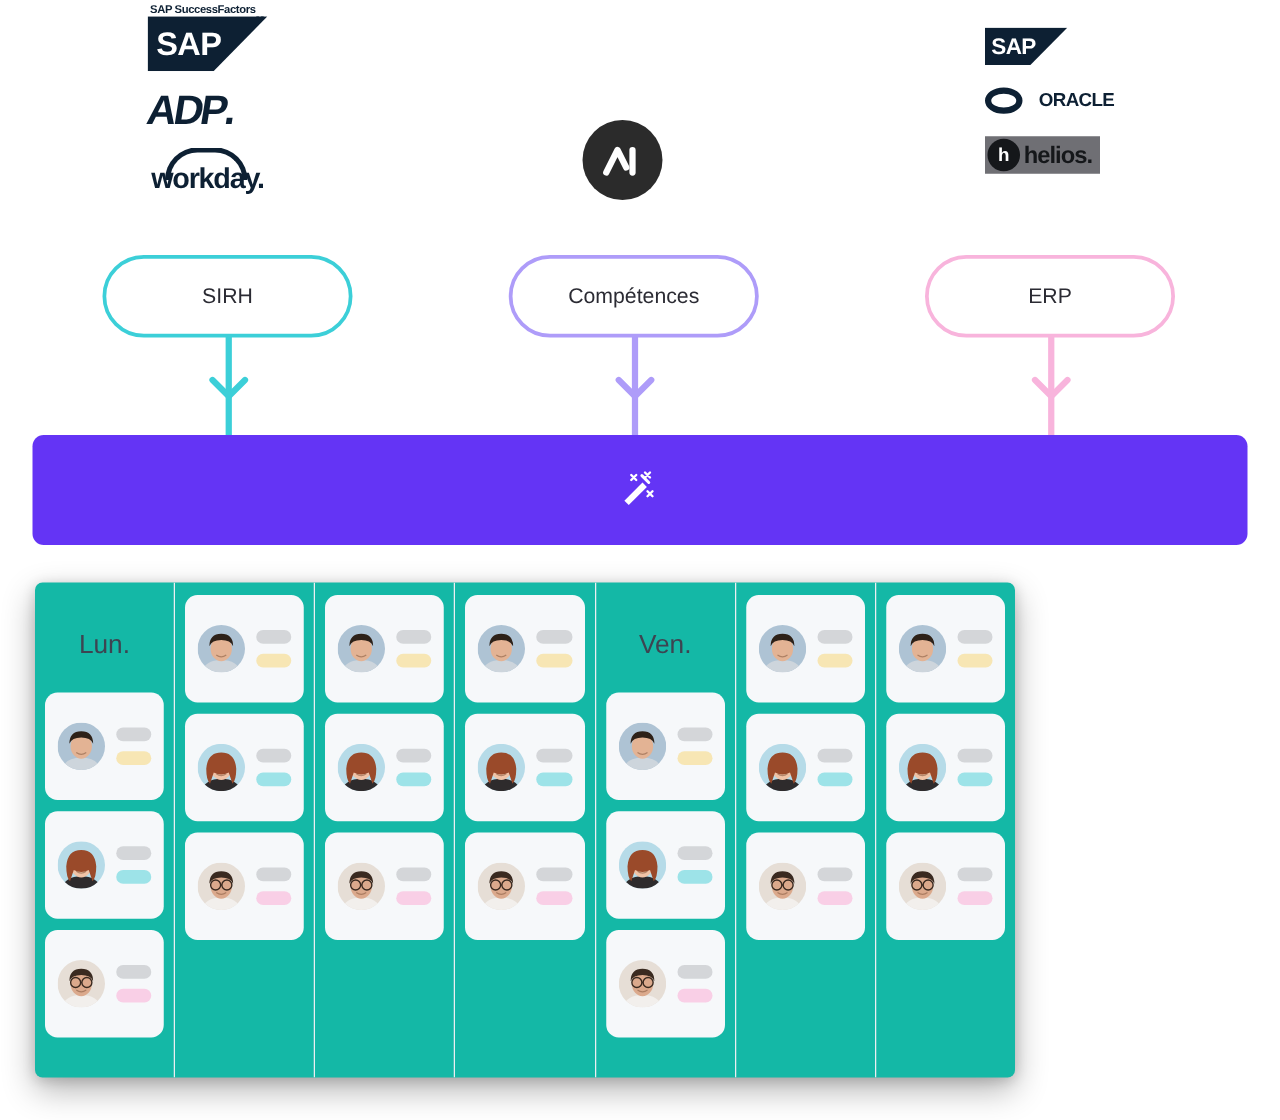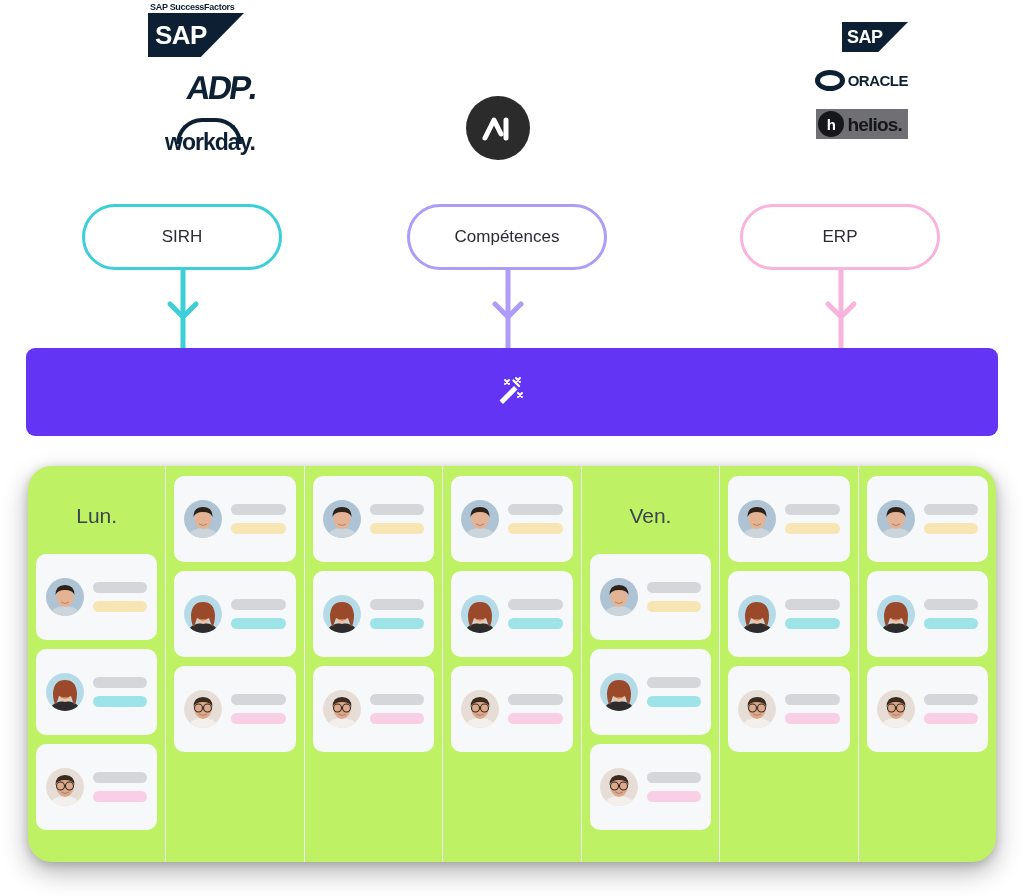--- a/index.html
+++ b/index.html
@@ -13,21 +13,21 @@
     position: relative;
   }
 
   .stage { position: relative; width: 1024px; height: 896px; }
 
   
   .logo-cluster {
     position: absolute;
     display: flex;
     flex-direction: column;
-    align-items: flex-end;
+    align-items: flex-start;
   }
   #cluster-left  { left: 118px; top: 2px;  width: 140px; gap: 14px; }
   #cluster-right { left: 788px; top: 22px; width: 120px; gap: 18px; }
 
   .logo { color: #0d2033; display: block; }
 
   
   .logo-sap-sf { width: 110px; }
   .logo-sap-sf .sf-word {
     font-size: 9px; font-weight: 700; letter-spacing: -0.3px;
@@ -66,21 +66,21 @@
   .logo-workday .wd-word {
     font-size: 23px; font-weight: 700; letter-spacing: -1px;
     color: #0d2033; line-height: 1;
   }
 
   
   .sap-mark.small { width: 66px; height: 30px; }
   .sap-mark.small span { font-size: 18px; padding-left: 5px; }
 
   
-  .logo-oracle { display: flex; align-items: center; gap: 3px; }
+  .logo-oracle { display: flex; align-items: center; gap: 13px; }
   .logo-oracle .o-ring {
     width: 30px; height: 21px; border: 5px solid #0d2033;
     border-radius: 50%;
   }
   .logo-oracle .o-word {
     font-size: 15px; font-weight: 700; letter-spacing: -0.5px;
     color: #0d2033; line-height: 1;
   }
 
   
@@ -136,23 +136,23 @@
     gap: 14px;
   }
   #banner .banner-label {
     color: #ffffff; font-size: 25px; letter-spacing: 0.1px;
   }
 
   
   #calendar {
     position: absolute;
     left: 28px; top: 466px;
-    width: 968px; height: 396px;
-    background: #bef264;
-    border-radius: 24px;
+    width: 784px; height: 396px;
+    background: #14b8a6;
+    border-radius: 6px;
     box-shadow: 0 10px 26px rgba(0,0,0,0.30), 0 2px 10px rgba(0,0,0,0.16);
     display: flex;
     overflow: hidden;
   }
   .day-col {
     flex: 1 1 0;
     border-right: 1px solid #eceef1;
     padding: 10px 8px 0;
     display: flex; flex-direction: column;
   }

